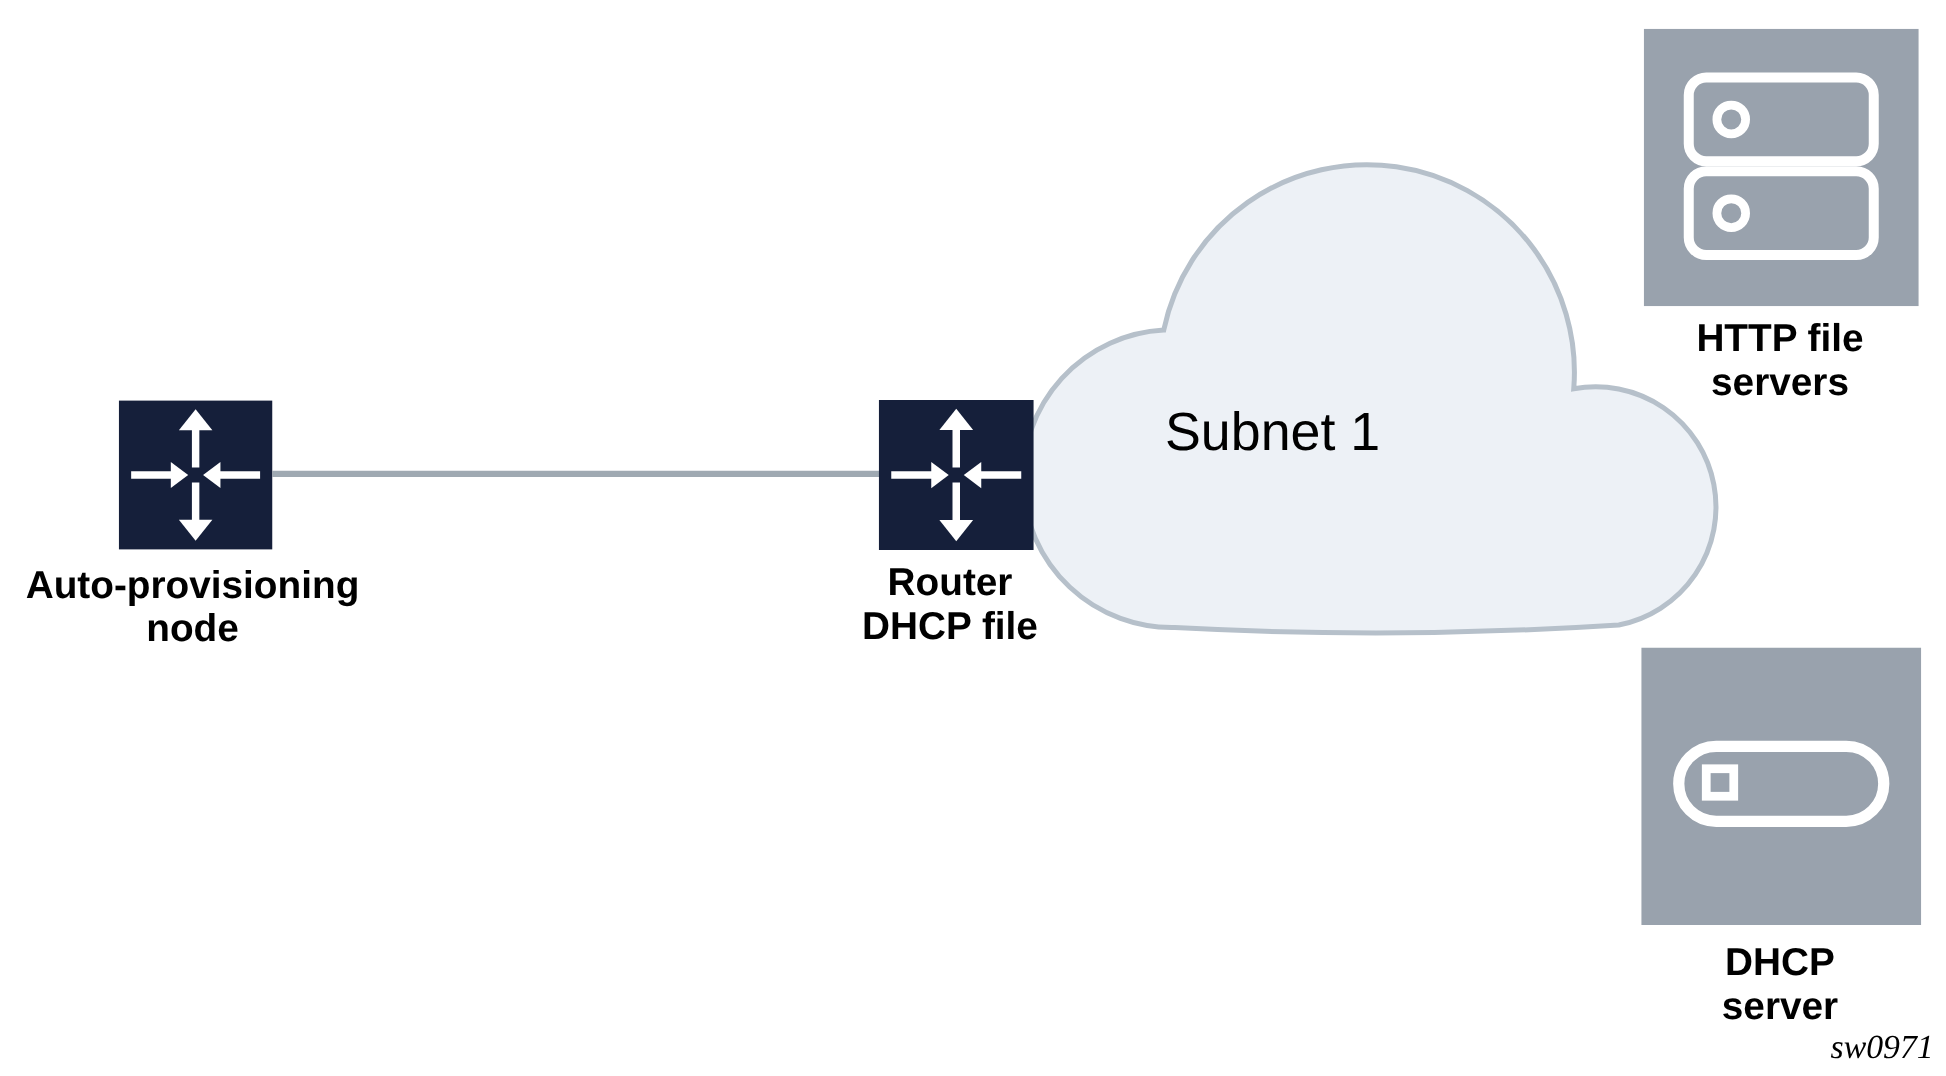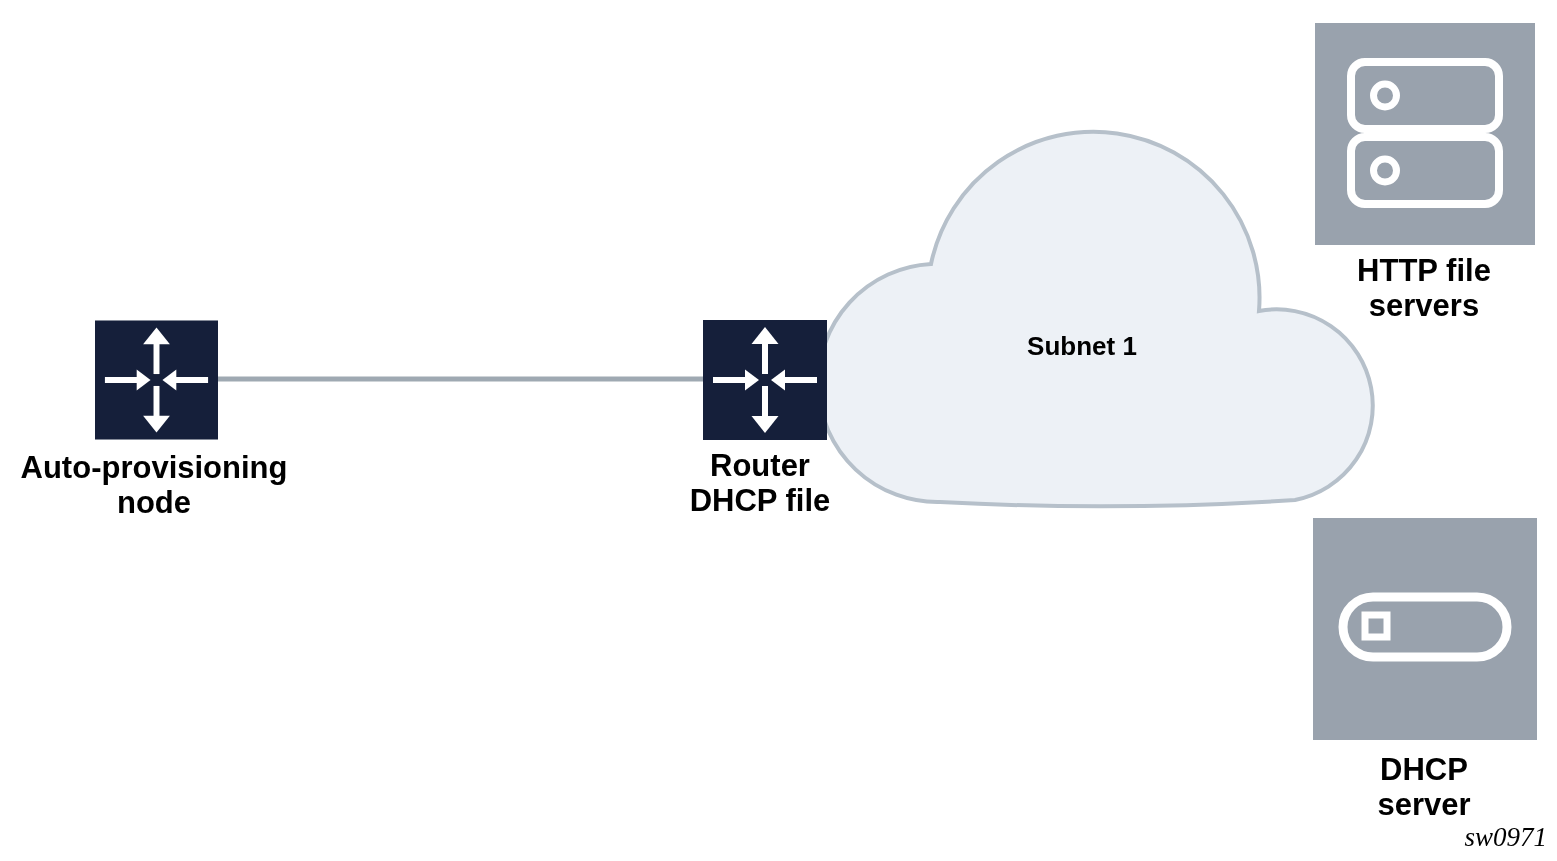--- a/index.html
+++ b/index.html
@@ -32,24 +32,24 @@
     font-weight: bold;
     font-size: 31px;
     line-height: 35px;
     text-align: center;
     white-space: pre-line;
   }
   .subnet-label {
     position: absolute;
     z-index: 3;
     color: #000000;
-    font-weight: bold;
-    font-size: 26px;
+    font-weight: normal;
+    font-size: 43px;
     line-height: 36px;
-    text-align: center;
+    text-align: left;
     white-space: nowrap;
   }
   .watermark {
     position: absolute;
     z-index: 3;
     color: #000000;
     font-family: "Liberation Serif", serif;
     font-style: italic;
     font-size: 27px;
     line-height: 30px;

